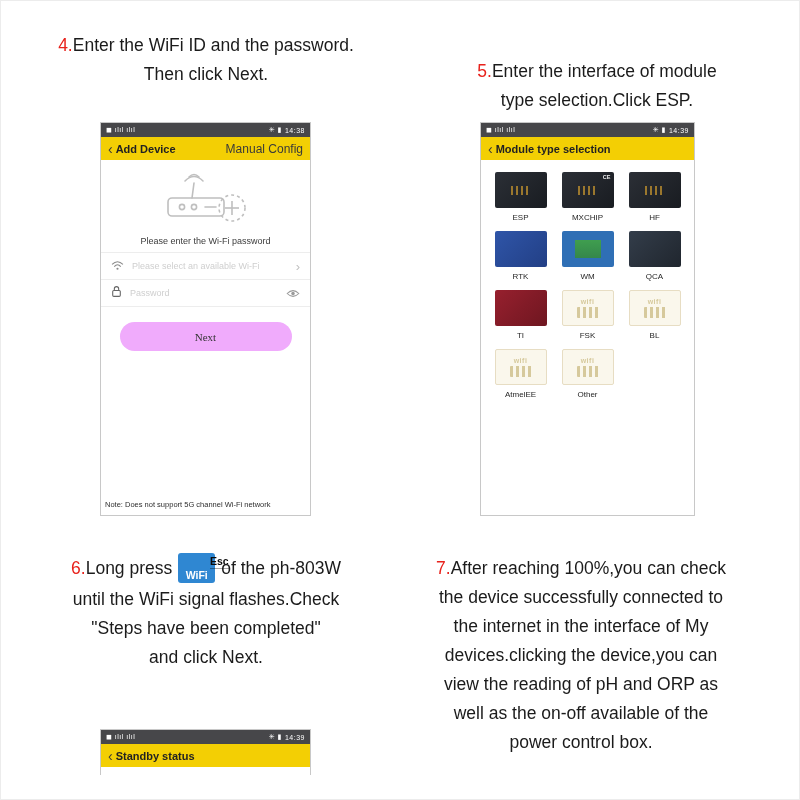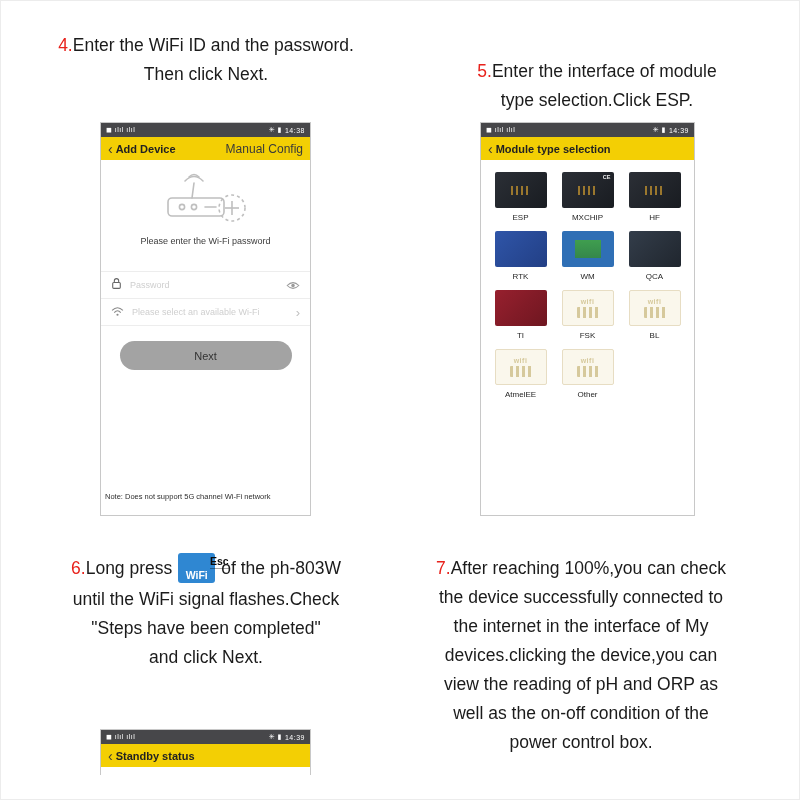--- a/index.html
+++ b/index.html
@@ -34,29 +34,29 @@
                font-size:7px; letter-spacing:.5px; }
   .sb-right { display:flex; align-items:center; gap:3px; }
   .appheader { height:23px; background:#f3cf04; display:flex; align-items:center; padding:0 7px; }
   .back-icon { font-size:14px; color:#3a3a3a; margin-right:3px; line-height:1; }
   .app-title { font-size:11px; font-weight:bold; color:#222; }
   .header-action { margin-left:auto; font-size:12px; color:#3a3a3a; }
 
   
   .router-wrap { display:flex; justify-content:center; margin-top:10px; }
   .hint { text-align:center; font-size:9px; color:#3c3c3c; margin-top:4px;
-          padding-bottom:25px; border-bottom:1px solid #ededed; }
+          padding-bottom:6px; border-bottom:1px solid #ededed; }
   .input-row { height:27px; display:flex; align-items:center; padding:0 10px;
                border-bottom:1px solid #ededed; }
   .row-placeholder { flex:1; margin-left:8px; font-size:9px; color:#cfcfcf; }
   .chevron { color:#c0c0c0; font-size:13px; line-height:1; }
-  .next-btn { margin:15px auto 0; width:172px; height:29px; background:#a3a3a3;
+  .next-btn { margin:15px auto 0; width:172px; height:29px; background:#f0abfc;
               border-radius:15px; display:flex; align-items:center; justify-content:center;
-              font-size:11px; color:#333; }
-  .note { position:absolute; left:4px; bottom:14px; font-size:7.5px; color:#2e2e2e; }
+              font-size:11px; color:#333;font-family:Liberation Serif, serif; }
+  .note { position:absolute; left:4px; bottom:6px; font-size:7.5px; color:#2e2e2e; }
 
   
   .grid { display:grid; grid-template-columns:repeat(3,1fr); padding:12px 6px 0; row-gap:9px; }
   .tile-img { width:52px; height:36px; margin:0 auto; position:relative; border-radius:2px;
               display:flex; flex-direction:column; align-items:center; justify-content:center; }
   .tile-img[data-type="chip-dark"]  { background:linear-gradient(135deg,#2b2f36,#191c21); }
   .tile-img[data-type="chip-dark"]::after { content:""; width:20px; height:9px;
               background:repeating-linear-gradient(90deg,#b98c2e 0 2px,transparent 2px 5px); opacity:.8; }
   .tile-img[data-type="board-blue"] { background:linear-gradient(135deg,#2f55a8,#223f85); }
   .tile-img[data-type="board-green"]{ background-color:#2f6fb5;
@@ -117,46 +117,46 @@
         <circle cx="74" cy="38" r="13" fill="none" stroke="#bfbfbf" stroke-width="1.6" stroke-dasharray="3 3"></circle>
         <g stroke="#bfbfbf" stroke-width="1.6">
           <line x1="74" y1="31" x2="74" y2="45"></line>
           <line x1="67" y1="38" x2="81" y2="38"></line>
         </g>
       </svg>
     </div>
     <div class="hint">Please enter the Wi-Fi password</div>
     <div class="input-row">
       <span>
-        <svg viewBox="0 0 20 24" width="11" height="13">
-            <rect x="3" y="10" width="14" height="11" rx="2" fill="none" stroke="#666" stroke-width="2"></rect>
-            <path d="M6 10 V7 a4 4 0 0 1 8 0 V10" fill="none" stroke="#666" stroke-width="2"></path>
-          </svg>
-      </span>
-      <span class="row-placeholder">Password</span>
-      <span>
-        <svg viewBox="0 0 24 14" width="14" height="9">
-            <path d="M2 7 Q12 -3 22 7 Q12 17 2 7 Z" fill="none" stroke="#9a9a9a" stroke-width="1.8"></path>
-            <circle cx="12" cy="7" r="3" fill="#9a9a9a"></circle>
-          </svg>
-      </span>
-    </div>
-    <div class="input-row">
-      <span>
         <svg viewBox="0 0 24 20" width="13" height="11">
             <g fill="none" stroke="#8a8a8a" stroke-width="2">
               <path d="M2 8 Q12 -2 22 8"></path>
               <path d="M6 12 Q12 5 18 12"></path>
             </g>
             <circle cx="12" cy="16" r="2" fill="#8a8a8a"></circle>
           </svg>
       </span>
       <span class="row-placeholder">Please select an available Wi-Fi</span>
       <span class="chevron">›</span>
     </div>
+    <div class="input-row">
+      <span>
+        <svg viewBox="0 0 20 24" width="11" height="13">
+            <rect x="3" y="10" width="14" height="11" rx="2" fill="none" stroke="#666" stroke-width="2"></rect>
+            <path d="M6 10 V7 a4 4 0 0 1 8 0 V10" fill="none" stroke="#666" stroke-width="2"></path>
+          </svg>
+      </span>
+      <span class="row-placeholder">Password</span>
+      <span>
+        <svg viewBox="0 0 24 14" width="14" height="9">
+            <path d="M2 7 Q12 -3 22 7 Q12 17 2 7 Z" fill="none" stroke="#9a9a9a" stroke-width="1.8"></path>
+            <circle cx="12" cy="7" r="3" fill="#9a9a9a"></circle>
+          </svg>
+      </span>
+    </div>
     <div class="next-btn">Next</div>
     <div class="note">Note: Does not support 5G channel Wi-Fi network</div>
   </div>
 
   <div class="phone" id="phone2">
     <div class="statusbar">
       <span>◼ ılıl ılıl</span>
       <span class="sb-right">
         <span>✳ ▮</span>
         <span>14:39</span>
@@ -256,21 +256,21 @@
     <div>"Steps have been completed"</div>
     <div>and click Next.</div>
   </div>
 
   <div class="step-block" id="step7">
     <div><span class="step-num">7.</span><span>After reaching 100%,you can check</span></div>
     <div>the device successfully connected to</div>
     <div>the internet in the interface of My</div>
     <div>devices.clicking the device,you can</div>
     <div>view the reading of pH and ORP as</div>
-    <div>well as the on-off condition of the</div>
+    <div>well as the on-off available of the</div>
     <div>power control box.</div>
   </div>
 
   <div class="phone" id="phone3">
     <div class="statusbar">
       <span>◼ ılıl ılıl</span>
       <span class="sb-right">
         <span>✳ ▮</span>
         <span>14:39</span>
       </span>

